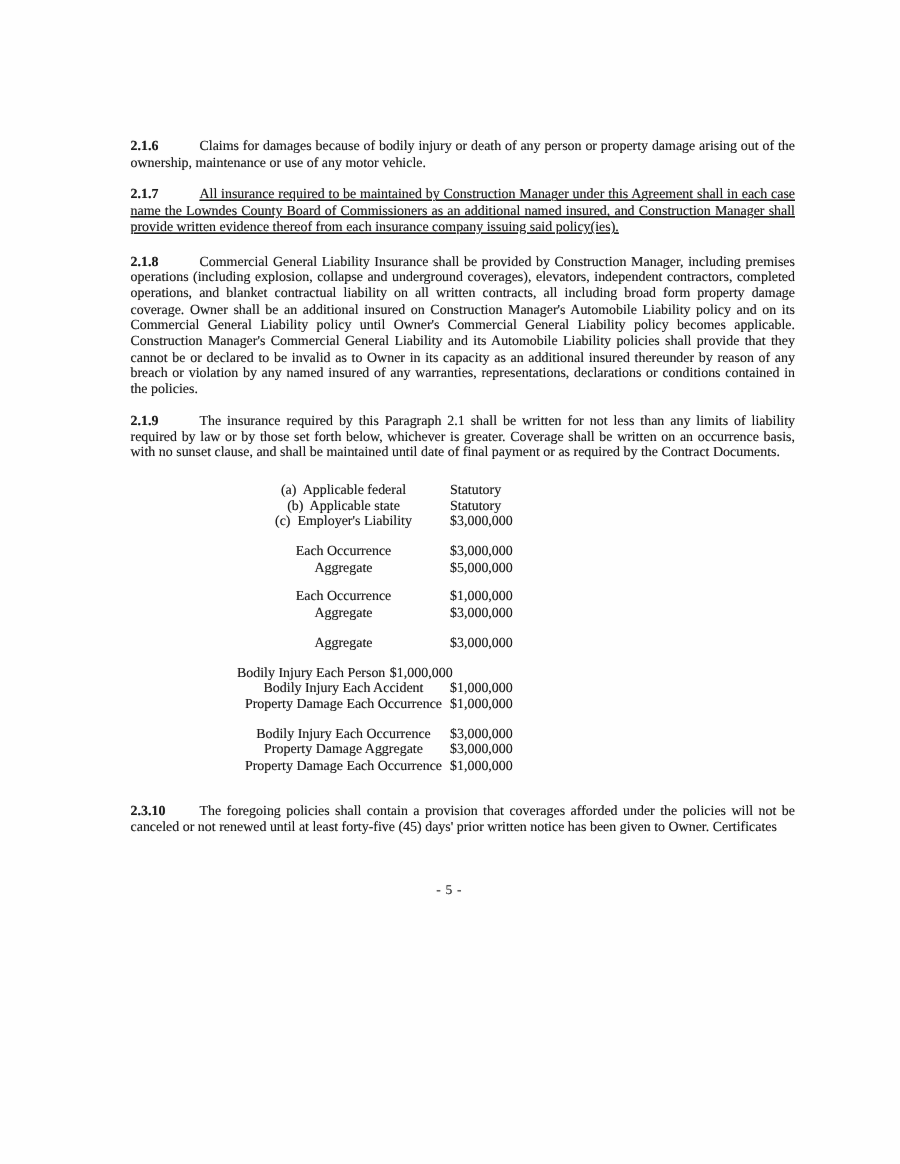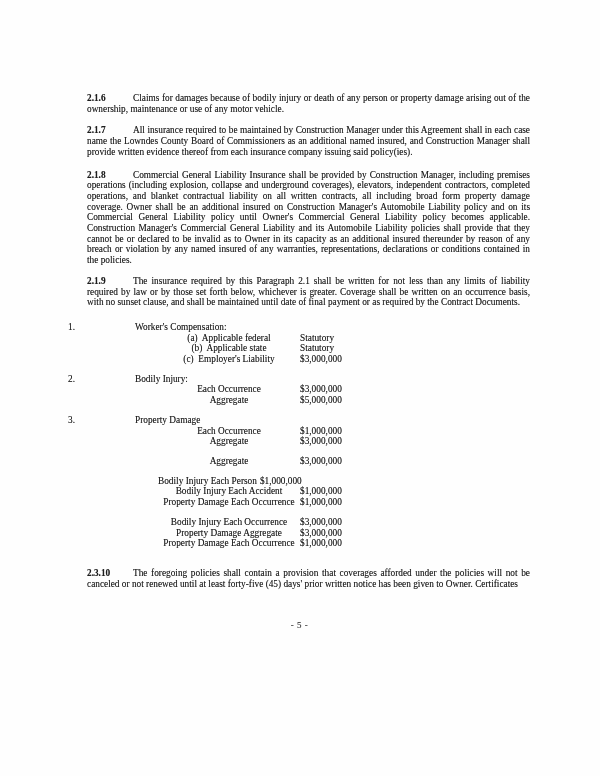--- a/index.html
+++ b/index.html
@@ -19,21 +19,21 @@
     font-size: 9.3px;
     line-height: 10.7px;
     color: #1e1e1e;
     text-shadow: 0 0 0.5px rgba(45,45,45,0.55);
   }
   .para {
     text-align: justify;
     margin: 0 0 11px 0;
   }
   .para.p218 { margin-bottom: 10px; }
-  .para.p217 { margin-bottom: 12px; }
+  .para.p217 { margin-bottom: 12px; text-decoration: underline; }
   .para.p219 { margin-bottom: 14px; }
   .para.p2110 { margin-bottom: 0; }
   .pnum {
     display: inline-block;
     width: 46px;
     font-weight: bold;
   }
   .schedule {
     margin-left: -19px;
     margin-bottom: 19px;
@@ -82,49 +82,46 @@
 
   <div class="para p217"><span class="pnum">2.1.7</span><span>All insurance required to be maintained by Construction Manager under this Agreement shall in each case name the Lowndes County Board of Commissioners as an additional named insured, and Construction Manager shall provide written evidence thereof from each insurance company issuing said policy(ies).</span></div>
 
   <div class="para p218"><span class="pnum">2.1.8</span><span>Commercial General Liability Insurance shall be provided by Construction Manager, including premises operations (including explosion, collapse and underground coverages), elevators, independent contractors, completed operations, and blanket contractual liability on all written contracts, all including broad form property damage coverage.  Owner shall be an additional insured on Construction Manager's Automobile Liability policy and on its Commercial General Liability policy until Owner's Commercial General Liability policy becomes applicable. Construction Manager's Commercial General Liability and its Automobile Liability policies shall provide that they cannot be or declared to be invalid as to Owner in its capacity as an additional insured thereunder by reason of any breach or violation by any named insured of any warranties, representations, declarations or conditions contained in the policies.</span></div>
 
   <div class="para p219"><span class="pnum">2.1.9</span><span>The insurance required by this Paragraph 2.1 shall be written for not less than any limits of liability required by law or by those set forth below, whichever is greater.  Coverage shall be written on an occurrence basis, with no sunset clause, and shall be maintained until date of final payment or as required by the Contract Documents.</span></div>
 
   <div class="schedule">
 
     <div class="sched-item">
-      <div class="sched-head"><span class="inum">1.</span><span>Worker's Compensation:</span></div>
       <div class="sched-row">
           <span class="rlabel">(a)  Applicable federal</span>
           <span class="rvalue">Statutory</span>
         </div>
       <div class="sched-row">
           <span class="rlabel">(b)  Applicable state</span>
           <span class="rvalue">Statutory</span>
         </div>
       <div class="sched-row">
           <span class="rlabel">(c)  Employer's Liability</span>
           <span class="rvalue">$3,000,000</span>
         </div>
     </div>
 
     <div class="sched-item">
-      <div class="sched-head"><span class="inum">2.</span><span>Bodily Injury:</span></div>
       <div class="sched-row">
           <span class="rlabel">Each Occurrence</span>
           <span class="rvalue">$3,000,000</span>
         </div>
       <div class="sched-row">
           <span class="rlabel">Aggregate</span>
           <span class="rvalue">$5,000,000</span>
         </div>
     </div>
 
     <div class="sched-item">
-      <div class="sched-head"><span class="inum">3.</span><span>Property Damage</span></div>
       <div class="sched-row">
           <span class="rlabel">Each Occurrence</span>
           <span class="rvalue">$1,000,000</span>
         </div>
       <div class="sched-row">
           <span class="rlabel">Aggregate</span>
           <span class="rvalue">$3,000,000</span>
         </div>
     </div>
 

